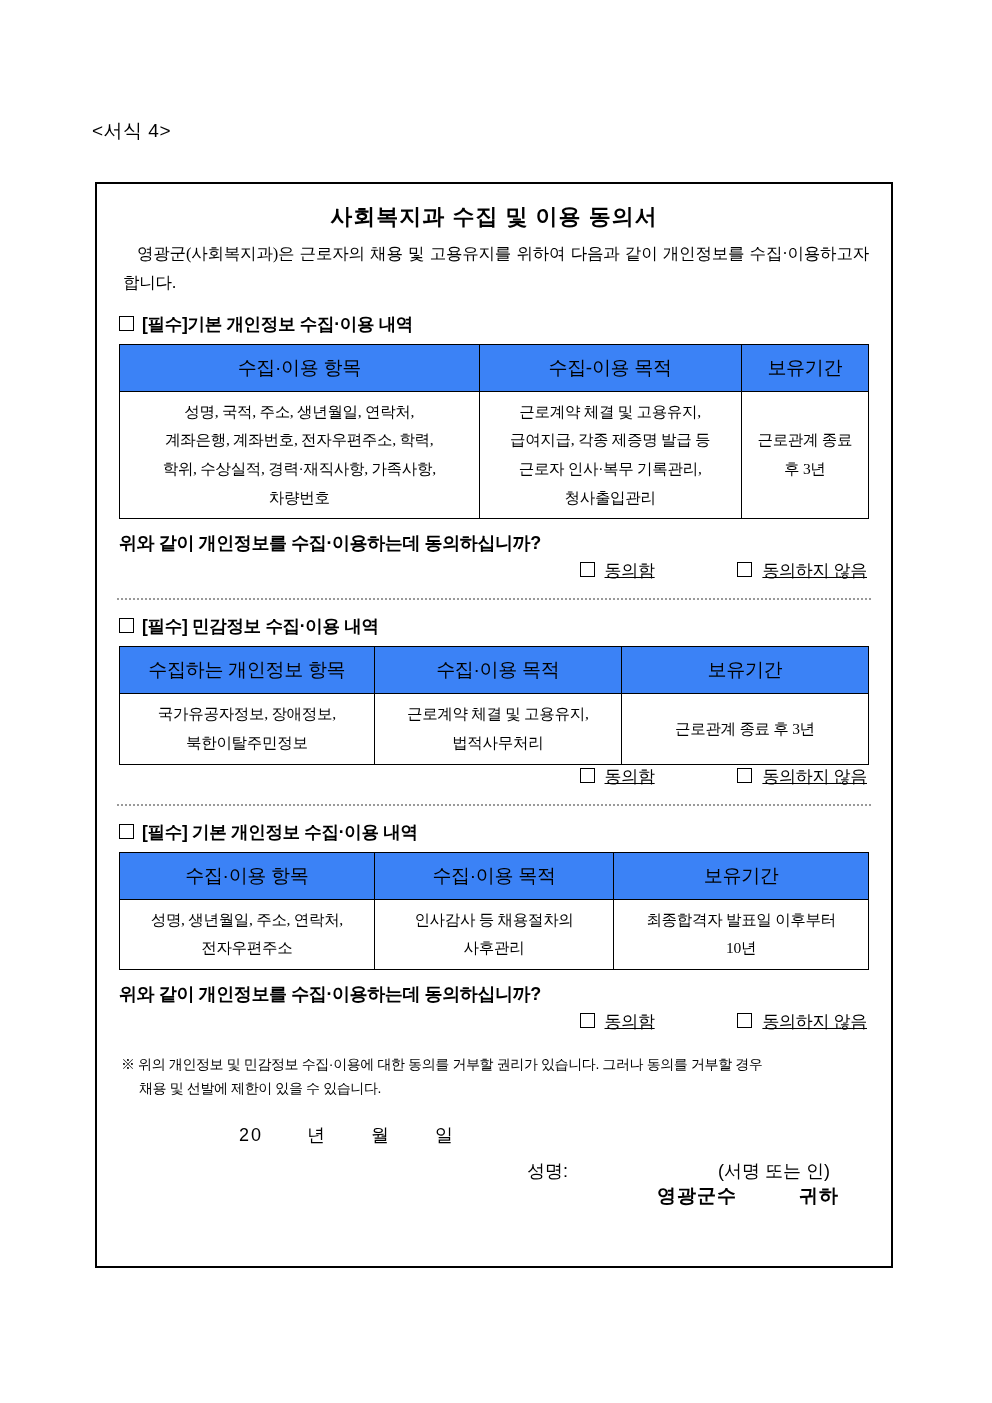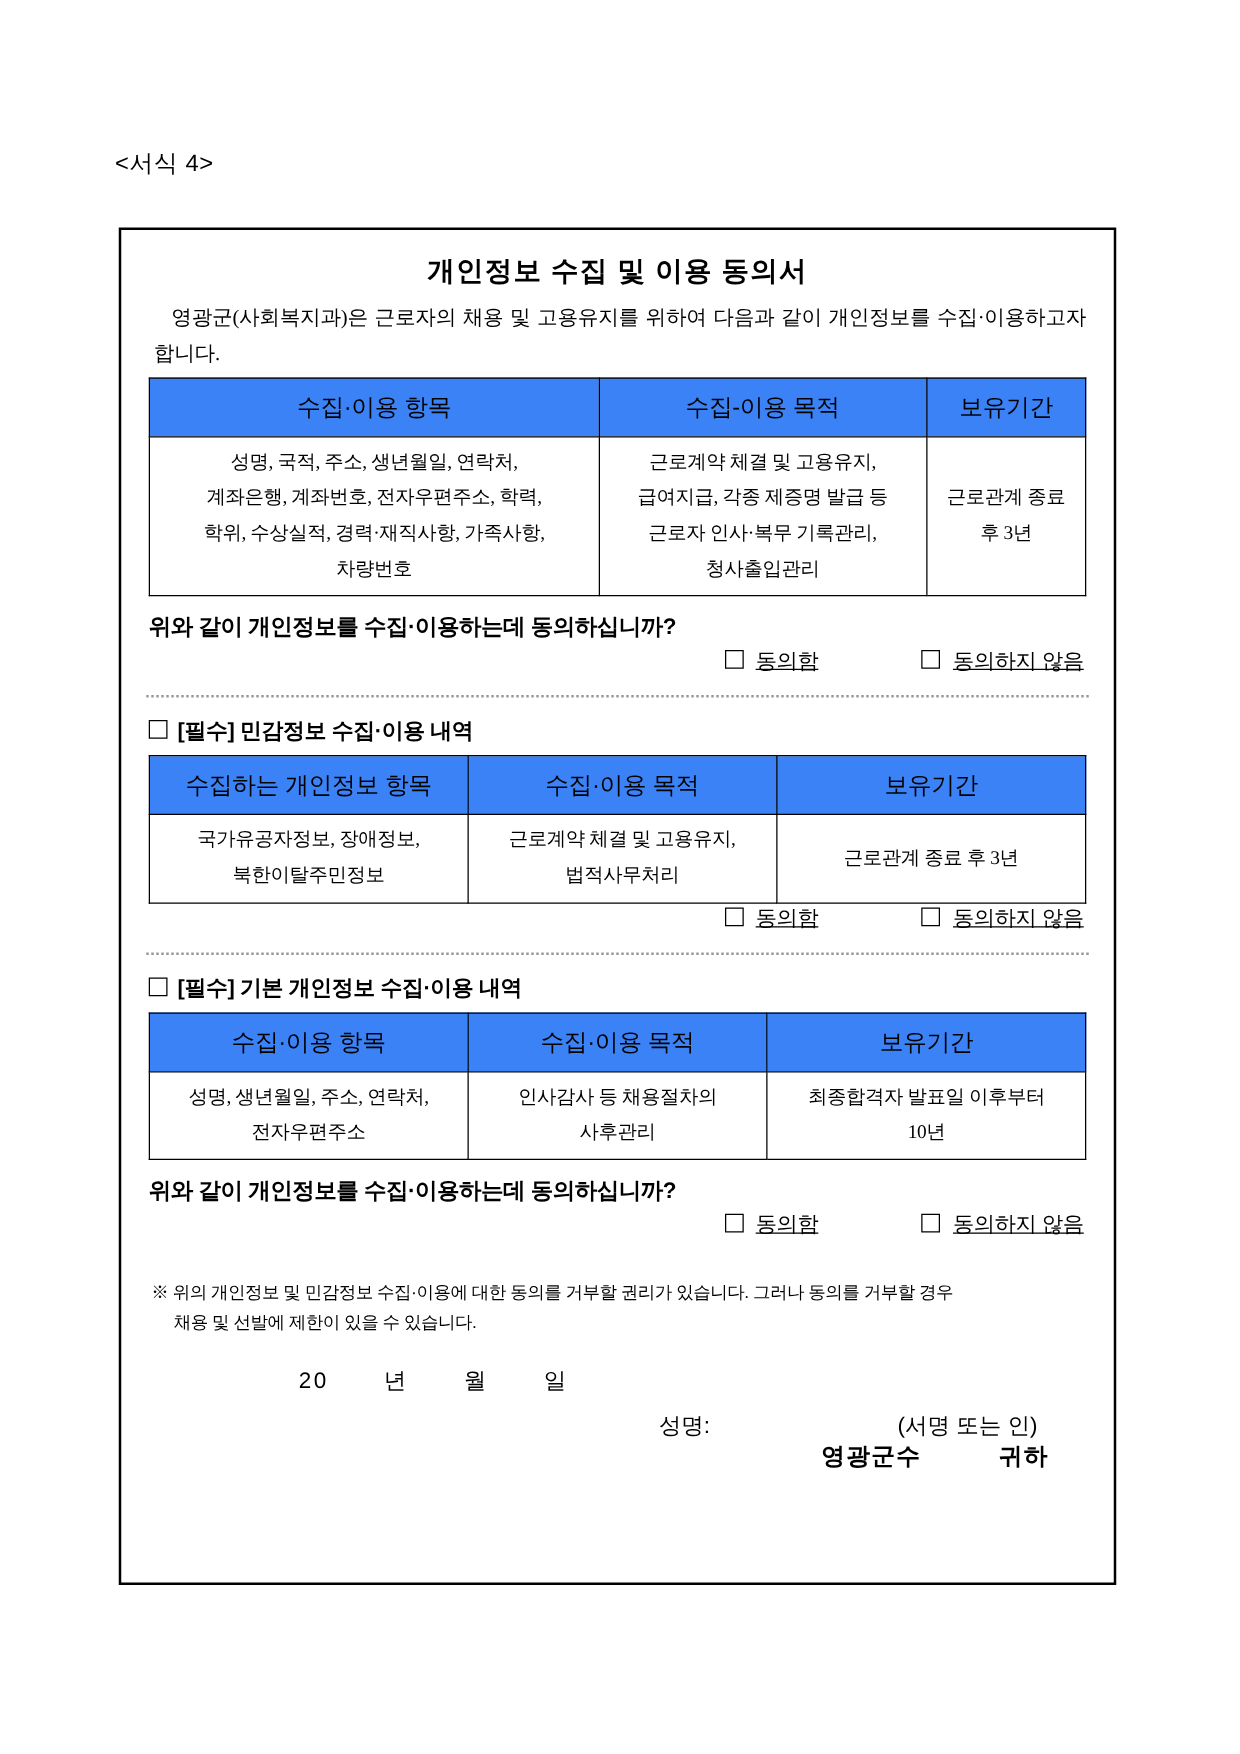--- a/index.html
+++ b/index.html
@@ -128,21 +128,21 @@
     top: -2px;
   }
   .dotted-sep {
     border-top: 2px dotted #9a9a9a;
     margin: 16px 20px 0 20px;
     height: 0;
   }
   .note {
     font-size: 14px;
     font-family: "Liberation Sans", sans-serif;
-    margin: 31px 24px 0 24px;
+    margin: 20px 24px 0 24px;
     line-height: 1.7;
     letter-spacing: -0.4px;
   }
   .note .note-body {
     display: block;
     padding-left: 18px;
     text-indent: -18px;
   }
   .note .note-l2 {
     display: block;
@@ -174,24 +174,27 @@
 </style>
 </head>
 <body>
 
 <div class="page">
 
   <div class="form-tag">&lt;서식 4&gt;</div>
 
   <div class="outer-box">
 
-    <div class="doc-title">개인정보 수집 및 이용 동의서</div>
+    <div class="doc-title">사회복지과 수집 및 이용 동의서</div>
 
     <div class="intro">영광군(사회복지과)은 근로자의 채용 및 고용유지를 위하여 다음과 같이 개인정보를 수집·이용하고자 합니다.</div>
 
+    <div class="section-head">
+      <span class="chk"></span><span>[필수]기본 개인정보 수집·이용 내역</span>
+    </div>
 
     <table class="data">
       <colgroup>
           <col style="width:48%">
           <col style="width:35%">
           <col style="width:17%">
         </colgroup>
       <thead>
         <tr>
           <th>수집·이용 항목</th>

